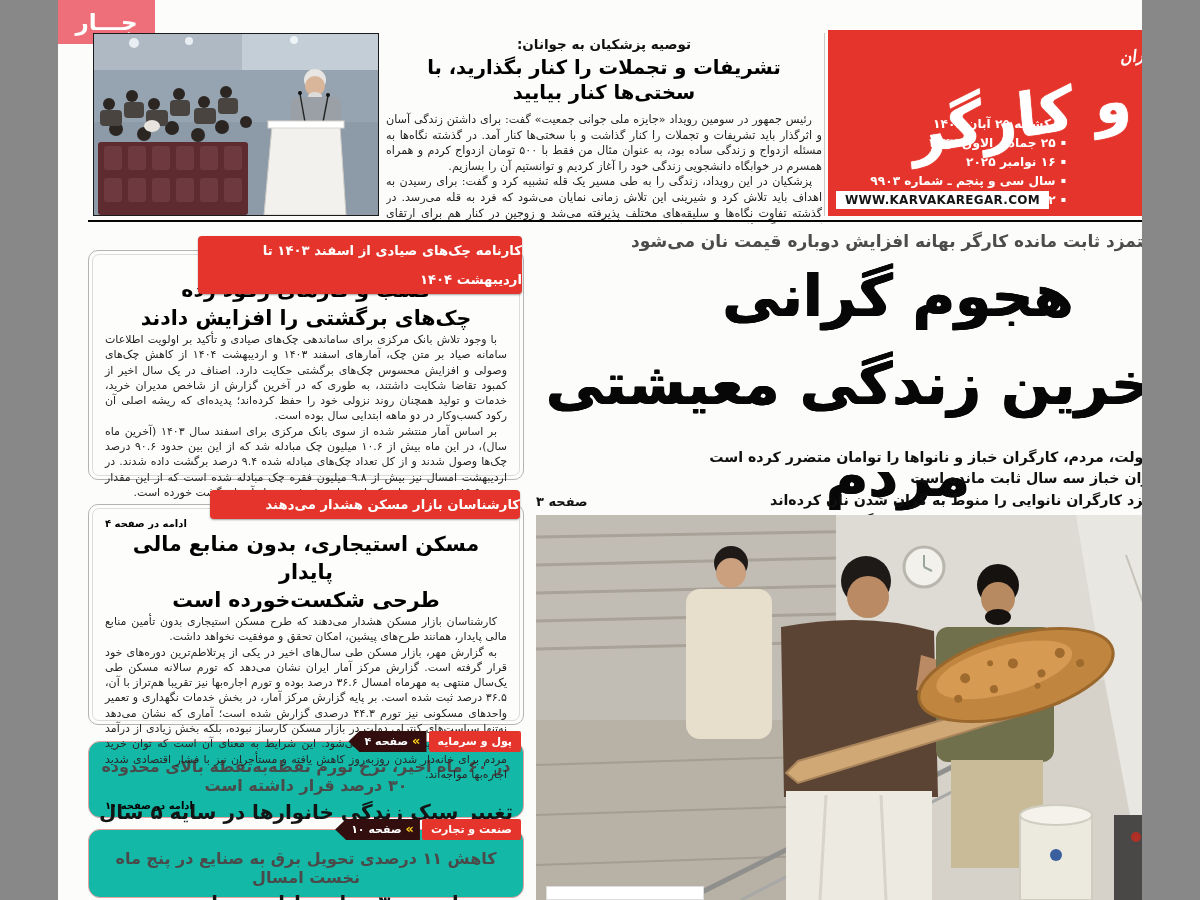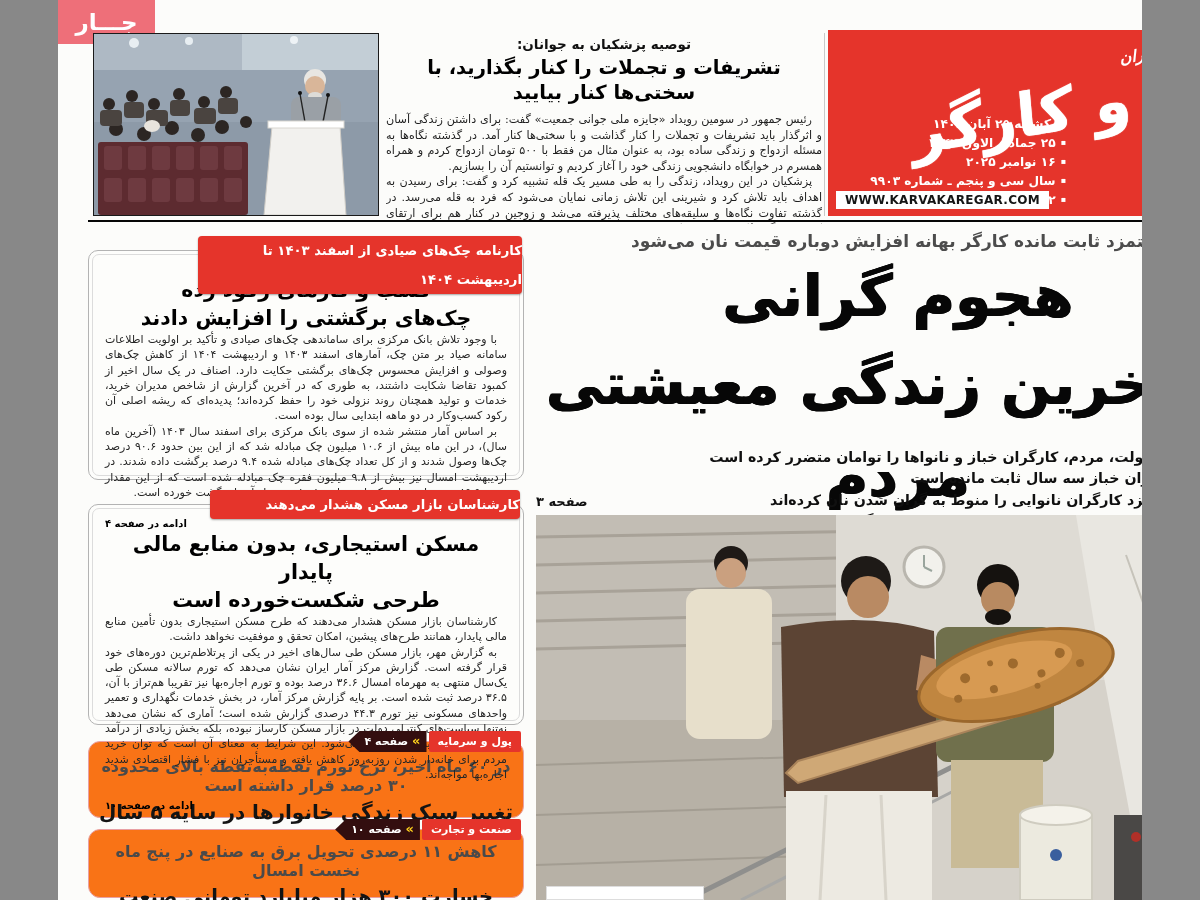--- a/index.html
+++ b/index.html
@@ -45,21 +45,21 @@
   .news-box{position:absolute;left:30px;width:436px;border:1px solid #b3b3b3;border-radius:10px;background:#fdfdfb;box-sizing:border-box;}
   .news-box::after{content:"";position:absolute;inset:3px;border:1px solid #dcdcdc;border-radius:7px;pointer-events:none;}
   .red-tab{position:absolute;background:#e5342b;color:#fff;font-weight:bold;font-size:13.2px;line-height:29px;
     text-align:right;border-radius:4px;direction:rtl;z-index:6;box-shadow:0 1px 2px rgba(0,0,0,.35);}
   .news-box .inner{position:relative;z-index:2;padding:25px 16px 6px;direction:rtl;}
   .news-box .head{text-align:center;font-size:20.5px;font-weight:bold;color:#000;line-height:28px;}
   .news-box .body{margin-top:0;font-size:11px;line-height:15.3px;color:#262626;text-align:justify;}
   .news-box .body p{margin:0;text-indent:10px;}
   .news-box .more{font-weight:bold;font-size:10px;text-align:left;margin-top:18px;}
   
-  .mini-box{position:absolute;left:30px;width:436px;border:1.5px solid #e8a0a4;border-radius:12px;background:#f97316;box-sizing:border-box;}
+  .mini-box{position:absolute;left:30px;width:436px;border:1.5px solid #e8a0a4;border-radius:12px;background:#14b8a6;box-sizing:border-box;}
   .mini-tab{position:absolute;top:-11px;right:2px;height:21px;display:flex;direction:ltr;align-items:stretch;z-index:6;}
   .mini-tab .dark{background:#330e0f;color:#fff;font-size:11px;font-weight:bold;line-height:21px;
     padding:0 6px 0 16px;clip-path:polygon(0 50%,11px 0,100% 0,100% 100%,11px 100%);display:flex;gap:4px;direction:ltr;}
   .mini-tab .chev{color:#ffd21e;font-size:13px;font-weight:bold;line-height:20px;}
   .mini-tab .red{background:#e5342b;color:#fff;font-size:11px;font-weight:bold;line-height:21px;padding:0 9px;border-radius:2px;margin-left:2px;}
   .mini-box .kick{text-align:center;font-size:16px;color:#4a4a4a;font-weight:600;direction:rtl;}
   .mini-box .head{text-align:center;font-size:20px;font-weight:bold;color:#141414;direction:rtl;margin-top:5px;}
 </style>
 </head>
 <body>
@@ -300,17 +300,17 @@
   </div>
 
   <div class="mini-box" style="top:829px;height:69px;">
     <div class="mini-tab">
       <span class="dark">
         <span>صفحه ۱۰</span>
         <span class="chev">«</span>
       </span>
       <span class="red">صنعت و تجارت</span>
     </div>
-    <div class="kick" style="margin-top:12px;">کاهش ۱۱ درصدی تحویل برق به صنایع در پنج ماه نخست امسال</div>
+    <div class="kick" style="margin-top:19px;">کاهش ۱۱ درصدی تحویل برق به صنایع در پنج ماه نخست امسال</div>
     <div class="head" style="font-size:19.5px;">خسارت ۳۰۰ هزار میلیارد تومانی صنعت</div>
   </div>
 
 </div>
 
 </body></html>

